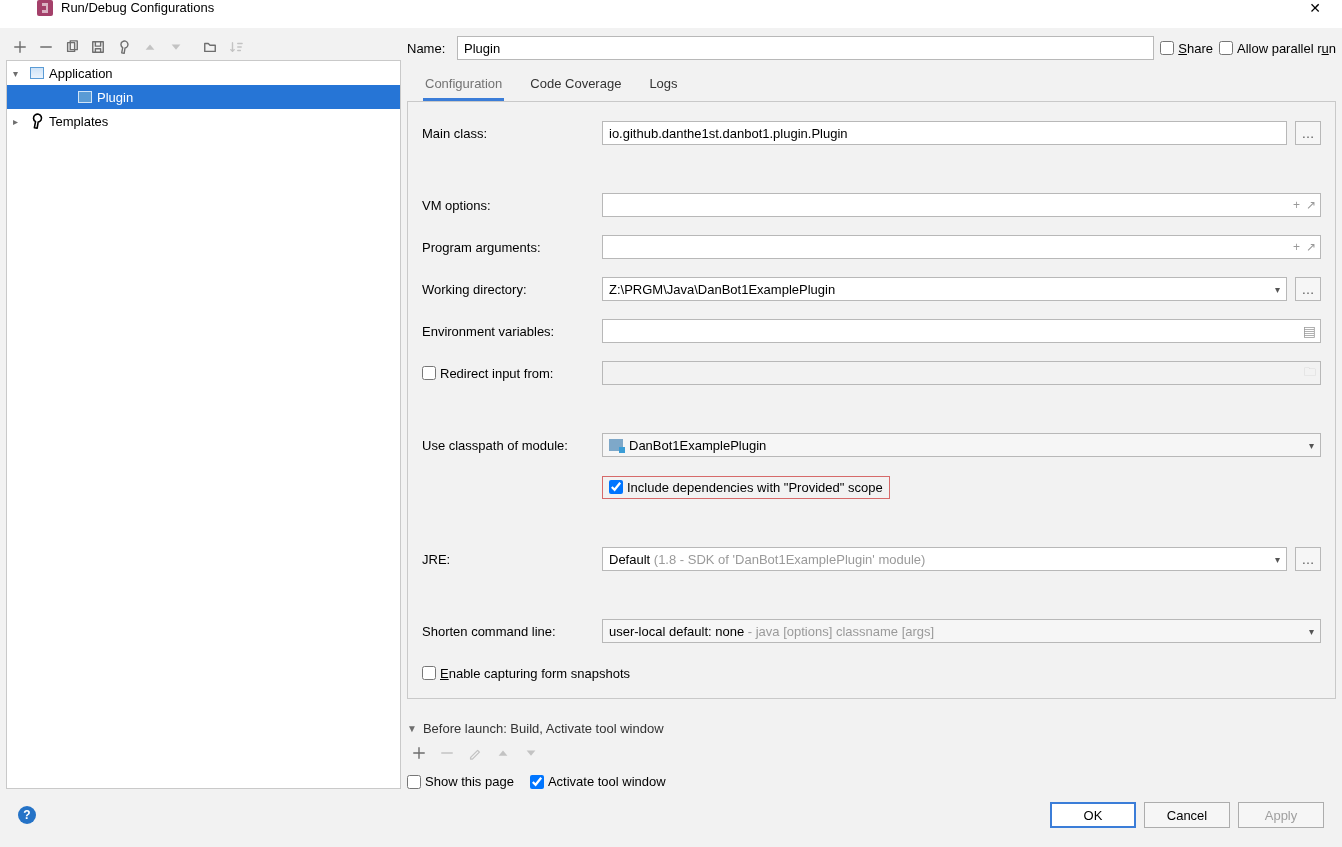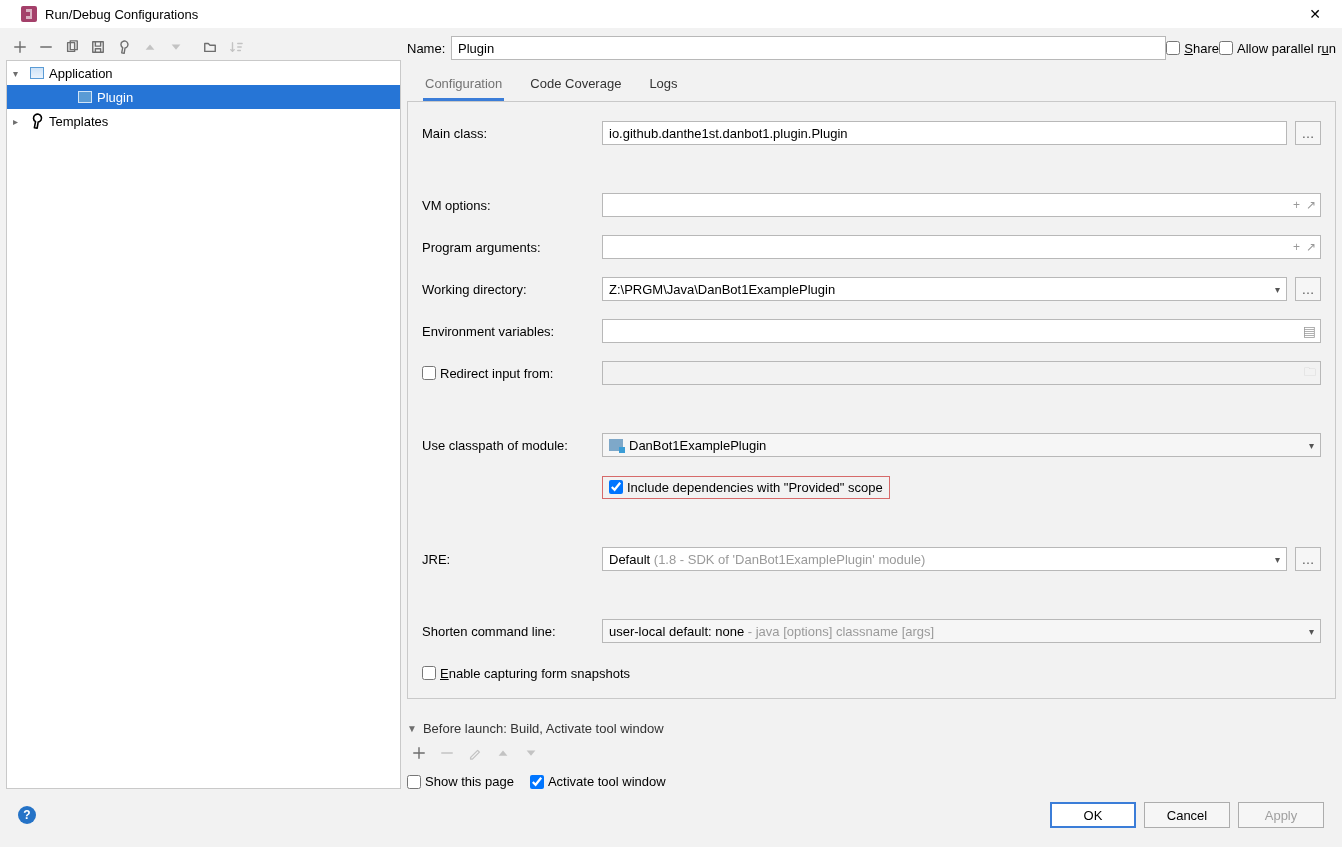--- a/index.html
+++ b/index.html
@@ -1,19 +1,19 @@
 <!DOCTYPE html>
 <html><head>
 <meta charset="utf-8">
 <style>
 * { box-sizing: border-box; margin: 0; padding: 0; font-family: "Segoe UI", Arial, sans-serif; font-size: 13px; }
 body { background: #fff; color: #000; width: 1342px; height: 847px; overflow: hidden; display: flex; flex-direction: column; }
 
 
-.titlebar { height: 30px; display: flex; align-items: center; padding: 0 21px; }
+.titlebar { height: 30px; display: flex; align-items: flex-start; padding: 0 21px; margin-left: 16px; }
 .titlebar .app-icon { width: 16px; height: 16px; background: #a4406a; border-radius: 2px; margin-right: 8px; position: relative; }
 .titlebar .app-icon::after { content:""; position:absolute; inset:3px; background:#fff; clip-path: polygon(20% 0,80% 0,80% 100%,20% 100%,20% 70%,60% 70%,60% 30%,20% 30%); opacity:.6;}
 .titlebar .title { flex: 1; }
 .titlebar .close { width: 16px; font-size: 14px; text-align: right; cursor: default; }
 
 
 .body-area { flex: 1; display: flex; flex-direction: column; background: #f2f2f2; padding: 6px; }
 .split { flex: 1; display: flex; gap: 6px; min-height: 0; }
 .left-pane { width: 395px; display: flex; flex-direction: column; }
 .right-pane { flex: 1; display: flex; flex-direction: column; min-width: 0; }
@@ -30,21 +30,21 @@
 .tree-row.depth2 { padding-left: 70px; }
 .tree-row.selected { background: #2675d6; color: #fff; }
 .tree-row .arrow { width: 12px; font-size: 10px; color: #6e6e6e; }
 .tree-row .node-icon { width: 16px; height: 16px; display:flex; align-items:center; justify-content:center;}
 .tree-row.bold .lbl { font-weight: 400; }
 .box-icon { width:14px; height:12px; border:1px solid #5a9bd5; background:linear-gradient(#cfe3f7,#eaf3fc); }
 .box-icon.sel { border-color:#cfe3f7; background:linear-gradient(#5a9bd5,#5a9bd5);}
 .wrench { transform: rotate(-35deg); }
 
 
-.name-row { display: flex; align-items: center; gap: 0; height: 28px; margin-bottom: 8px; }
+.name-row { display: flex; align-items: center; gap: 6px; height: 28px; margin-bottom: 8px; }
 .name-row .lbl { width: 44px; }
 .name-row input { flex: 1; height: 24px; border: 1px solid #b8b8b8; padding: 0 6px; background: #fff; }
 .chk { display: flex; align-items: center; gap: 4px; color: #000; }
 .chk input { width: 14px; height: 14px; }
 
 
 .tabs { display: flex; border-bottom: 1px solid #c9c9c9; height: 32px; align-items: flex-end; gap: 24px; padding: 0 16px; }
 .tab { padding: 7px 2px; color: #333; border-bottom: 3px solid transparent; }
 .tab.active { border-bottom-color: #3b7dd8; color: #737373; }
 

